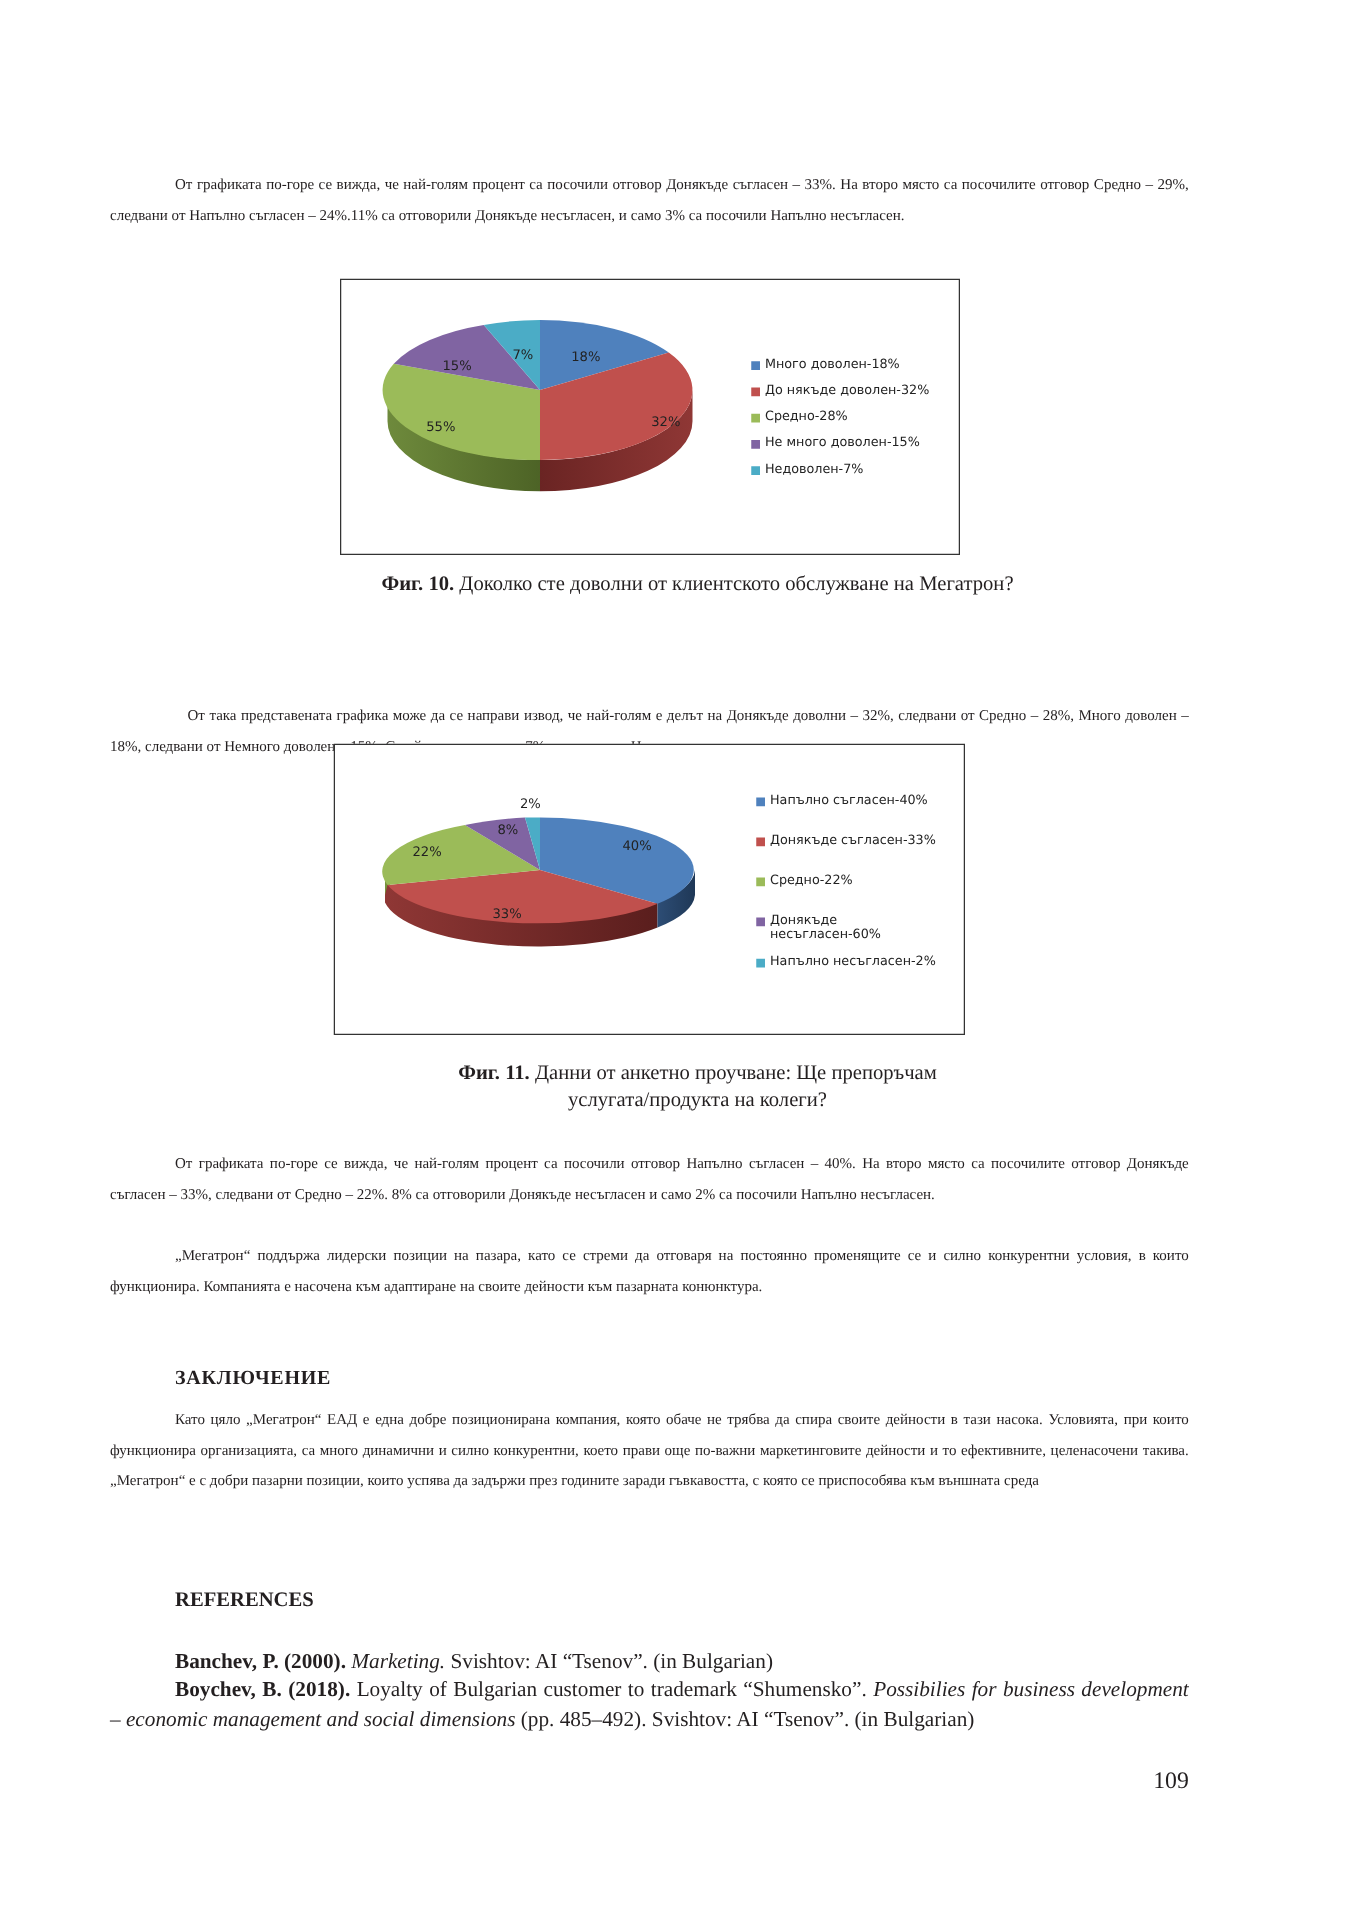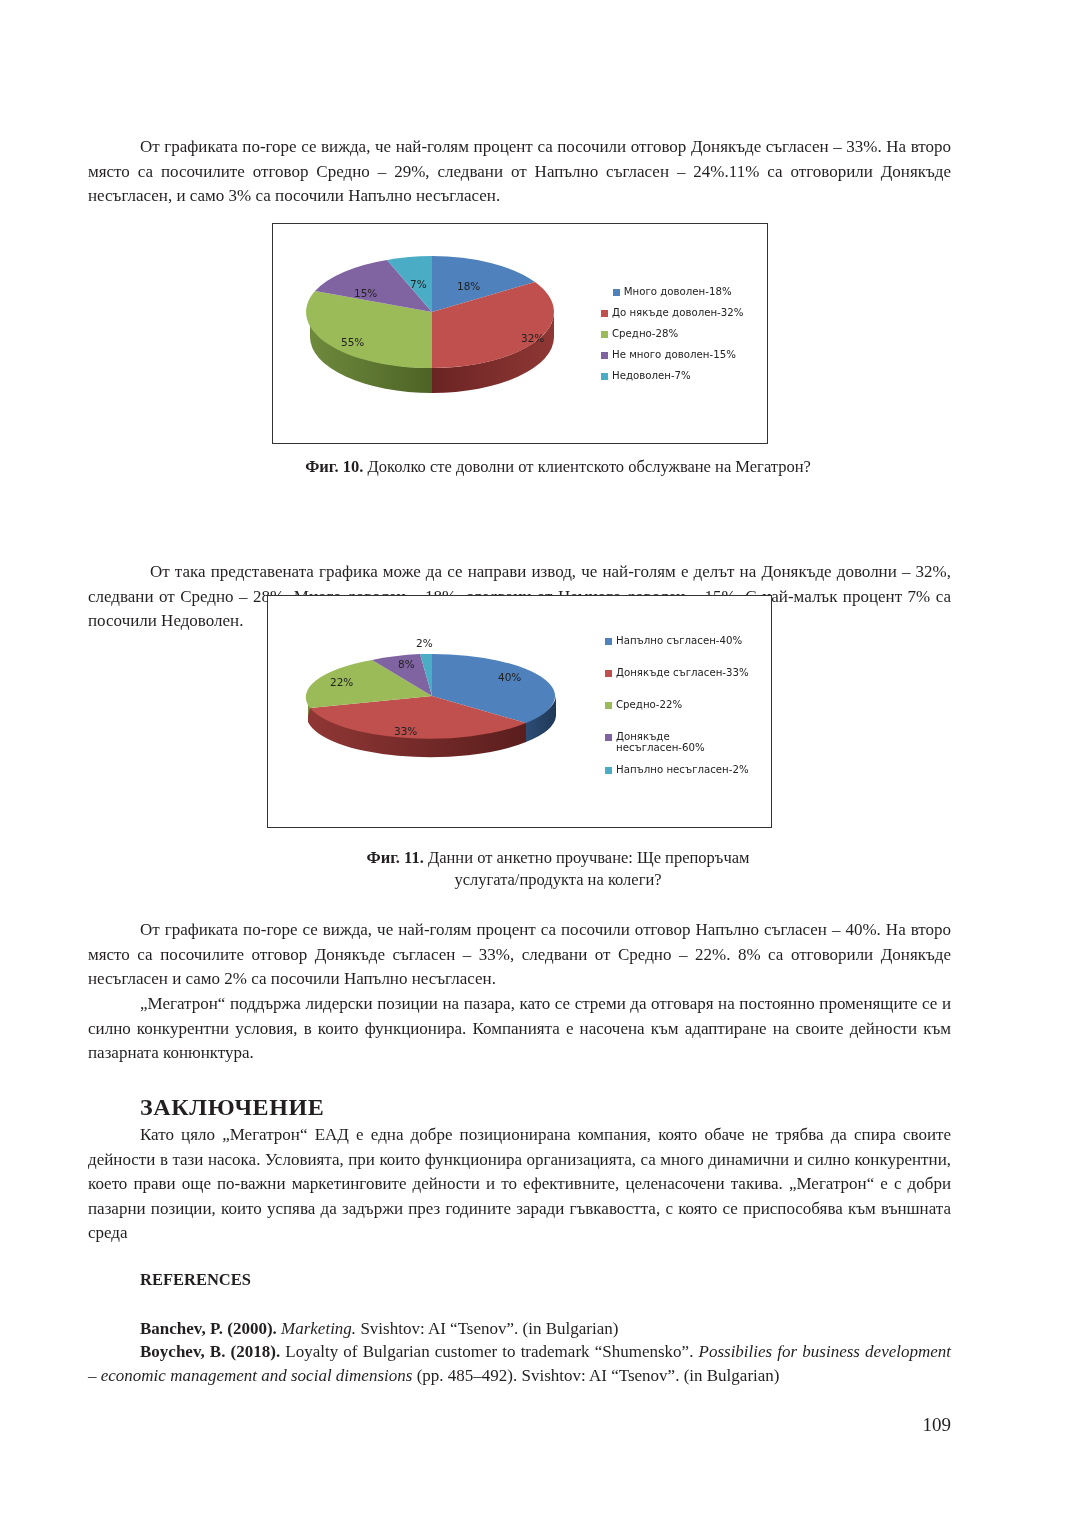--- a/index.html
+++ b/index.html
@@ -1,28 +1,28 @@
 <!DOCTYPE html>
 <html><head>
 <meta charset="utf-8">
 <style>
   html, body { margin:0; padding:0; background:#ffffff; }
   body { width:1080px; height:1527px; position:relative; overflow:hidden;
          font-family:"Liberation Serif","DejaVu Serif",serif; color:#231f20; }
-  .para { position:absolute; left:88px; width:863px; font-size:17px; line-height:24.6px;
+  .para { position:absolute; left:88px; width:863px; font-size:12px; line-height:24.6px;
           text-align:justify; margin:0; }
   .indent { text-indent:52px; }
   .chart-box { position:absolute; border:1.4px solid #333; background:#fff; }
   .caption { position:absolute; left:0; width:1080px; text-align:center; font-size:16.5px; line-height:22px;padding-left:18px; }
   .caption b { font-weight:bold; }
   .legend { position:absolute; font-family:"DejaVu Sans","Liberation Sans",sans-serif; font-size:10.2px; color:#222; }
   .legend-item { display:flex; align-items:flex-start; margin-bottom:0; }
   .legend-sw { width:7px; height:7px; margin-right:4px; margin-top:3px; flex:none; }
   .plabel { position:absolute; font-family:"DejaVu Sans","Liberation Sans",sans-serif; font-size:10.5px; color:#222; }
-  h2.section { position:absolute; left:140px; margin:0; font-size:24px; font-weight:bold; letter-spacing:0.6px; }
+  h2.section { position:absolute; left:140px; margin:0; font-size:16px; font-weight:bold; letter-spacing:0.6px; }
   h3.refs { position:absolute; left:140px; margin:0; font-size:16.5px; font-weight:bold; }
   .ref { position:absolute; left:88px; width:863px; font-size:17px; line-height:23.5px; text-align:justify; text-indent:52px; margin:0; }
   .ref i { font-style:italic; }
   .pagenum { position:absolute; right:129px; top:1414px; font-size:19px; }
 </style>
 </head>
 <body>
 
 <p class="para indent" style="top:135px;">От графиката по-горе се вижда, че най-голям процент са посочили отговор Донякъде съгласен – 33%. На второ място са посочилите отговор Средно – 29%, следвани от Напълно съгласен – 24%.11% са отговорили Донякъде несъгласен, и само 3% са посочили Напълно несъгласен.</p>
 
@@ -47,21 +47,21 @@
     <path d="M159,88 L159,144 A122,56 0 0 1 42,67 Z" fill="#9bbb59"></path>
     <path d="M159,88 L42,67 A122,56 0 0 1 114,36 Z" fill="#8064a2"></path>
     <path d="M159,88 L114,36 A122,56 0 0 1 159,32 Z" fill="#4bacc6"></path>
   </svg>
   <span class="plabel" style="left:184px; top:56px;">18%</span>
   <span class="plabel" style="left:230px; top:108px;margin-left:18px;">32%</span>
   <span class="plabel" style="left:68px; top:112px;">55%</span>
   <span class="plabel" style="left:81px; top:63px;">15%</span>
   <span class="plabel" style="left:137px; top:54px;">7%</span>
   <div class="legend" style="left:328px; top:62px;">
-    <div class="legend-item" style="height:21px;justify-content:center;">
+    <div class="legend-item" style="height:21px;">
         <span class="legend-sw" style="background:#4f81bd"></span>
         <span>Много доволен-18%</span>
       </div>
     <div class="legend-item" style="height:21px;">
         <span class="legend-sw" style="background:#c0504d"></span>
         <span>До някъде доволен-32%</span>
       </div>
     <div class="legend-item" style="height:21px;">
         <span class="legend-sw" style="background:#9bbb59"></span>
         <span>Средно-28%</span>

